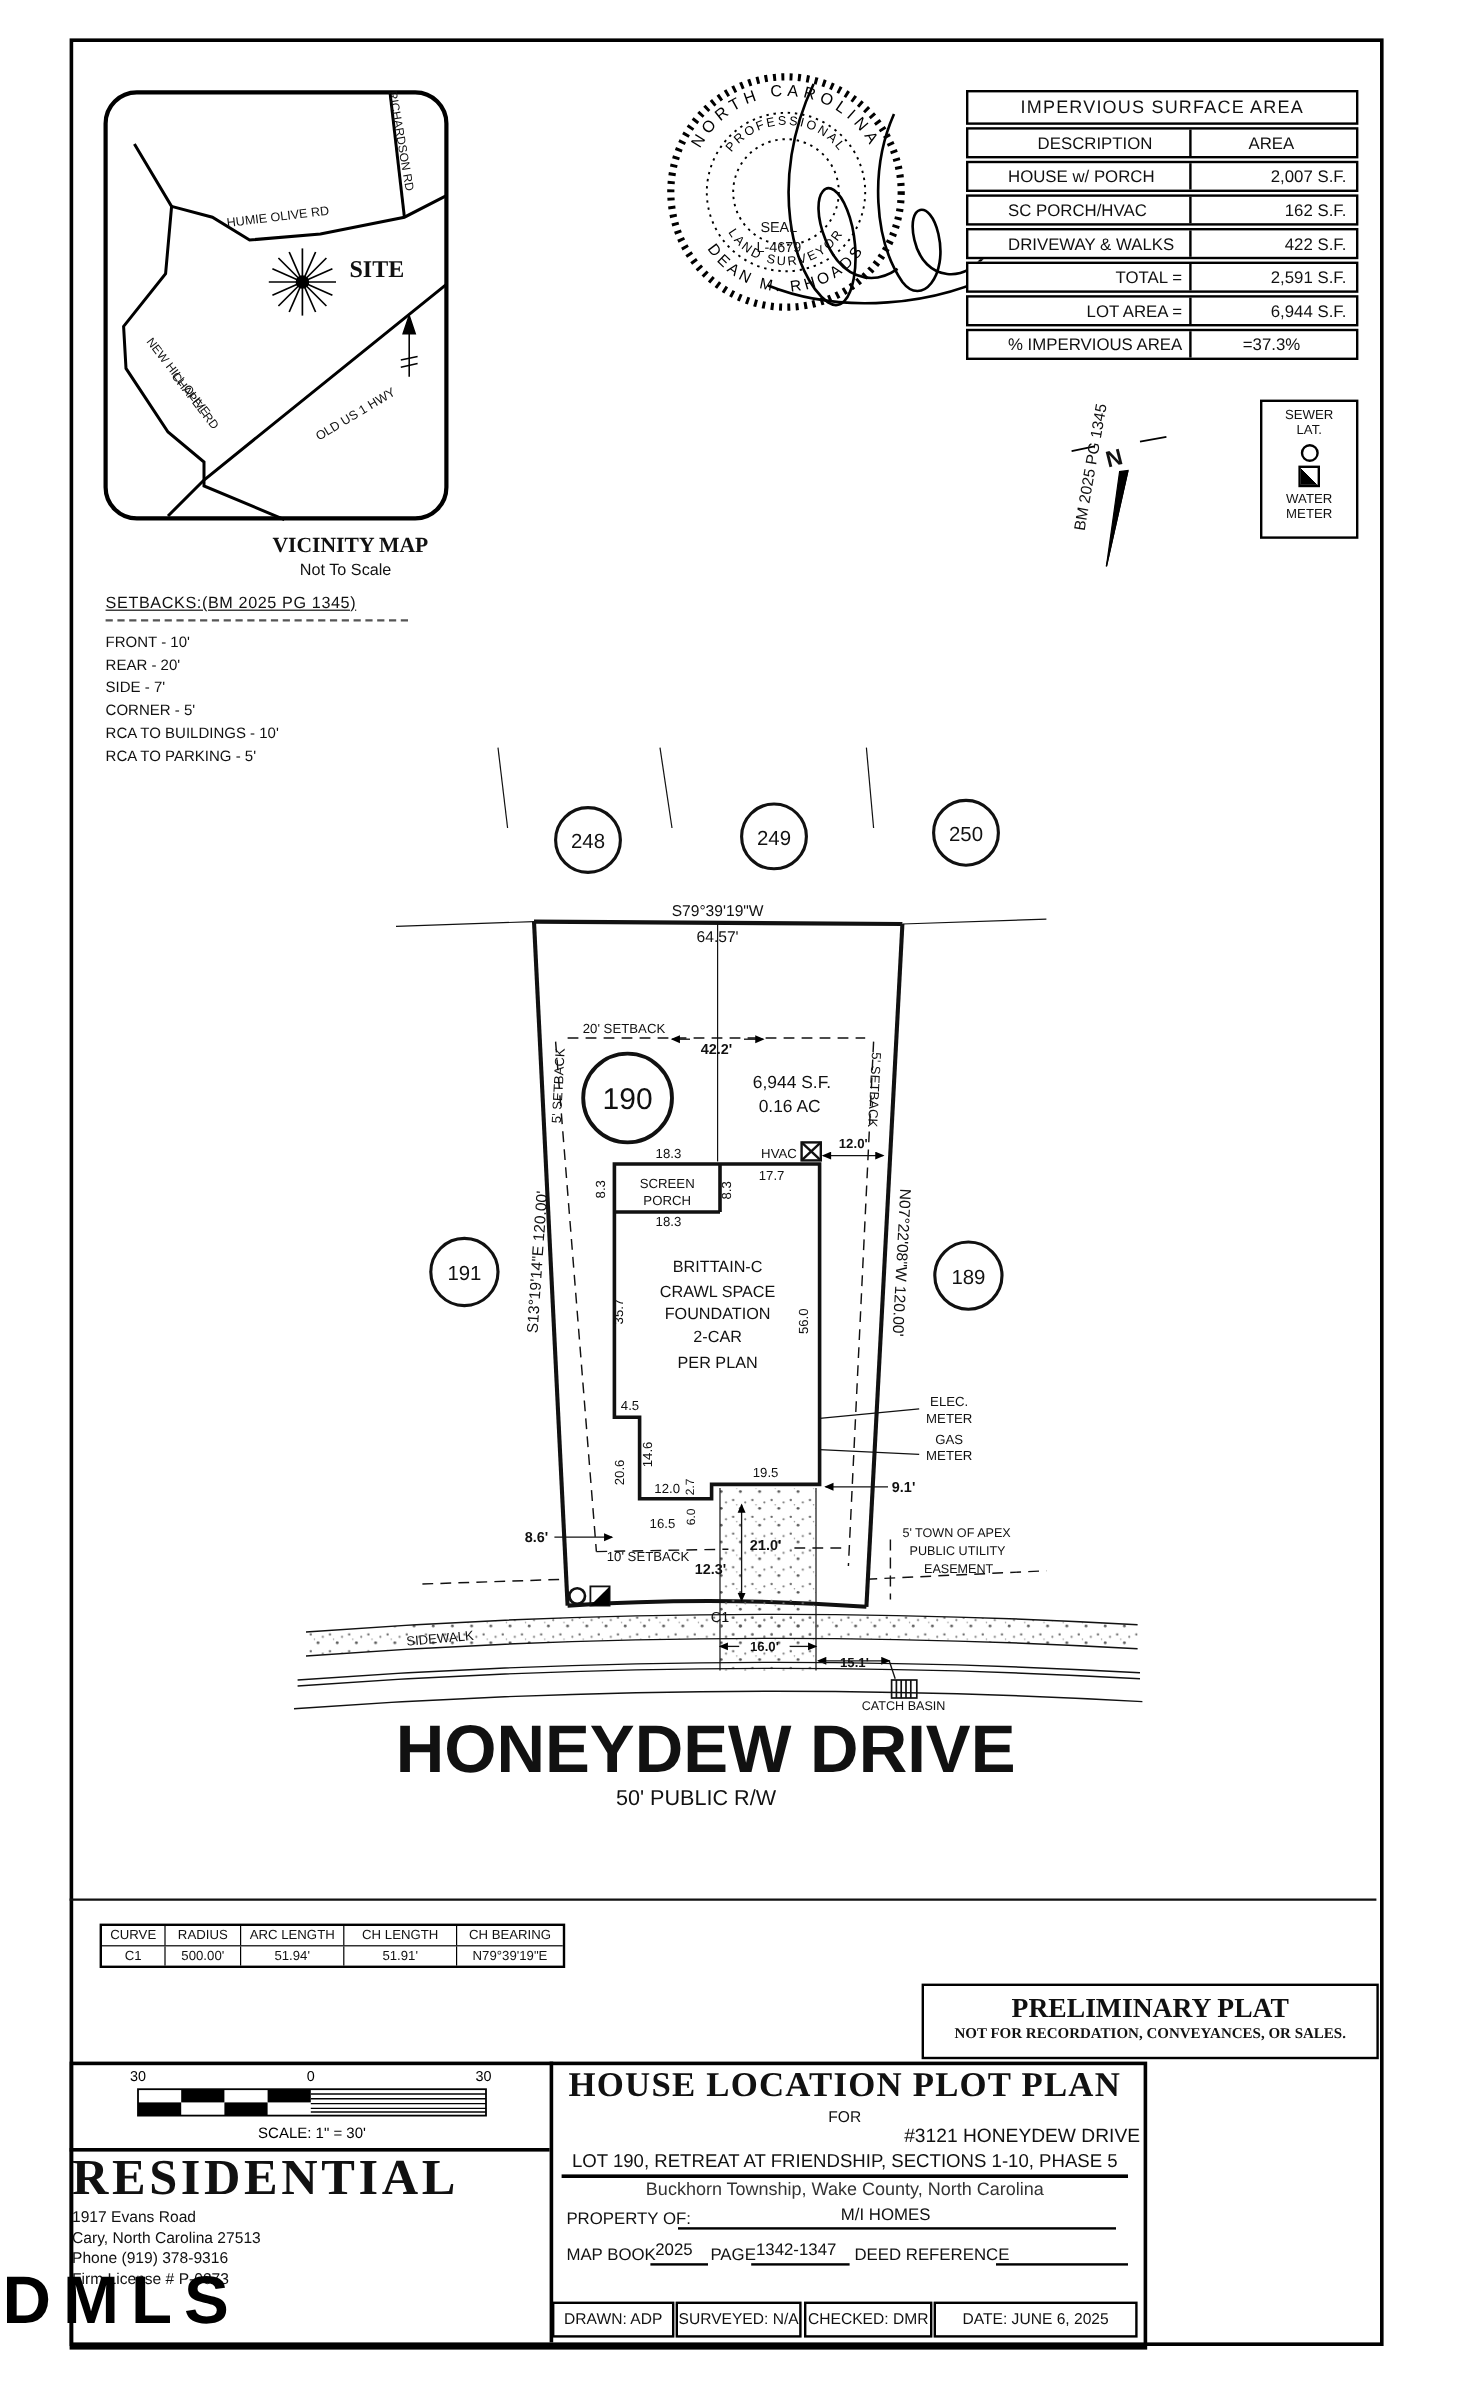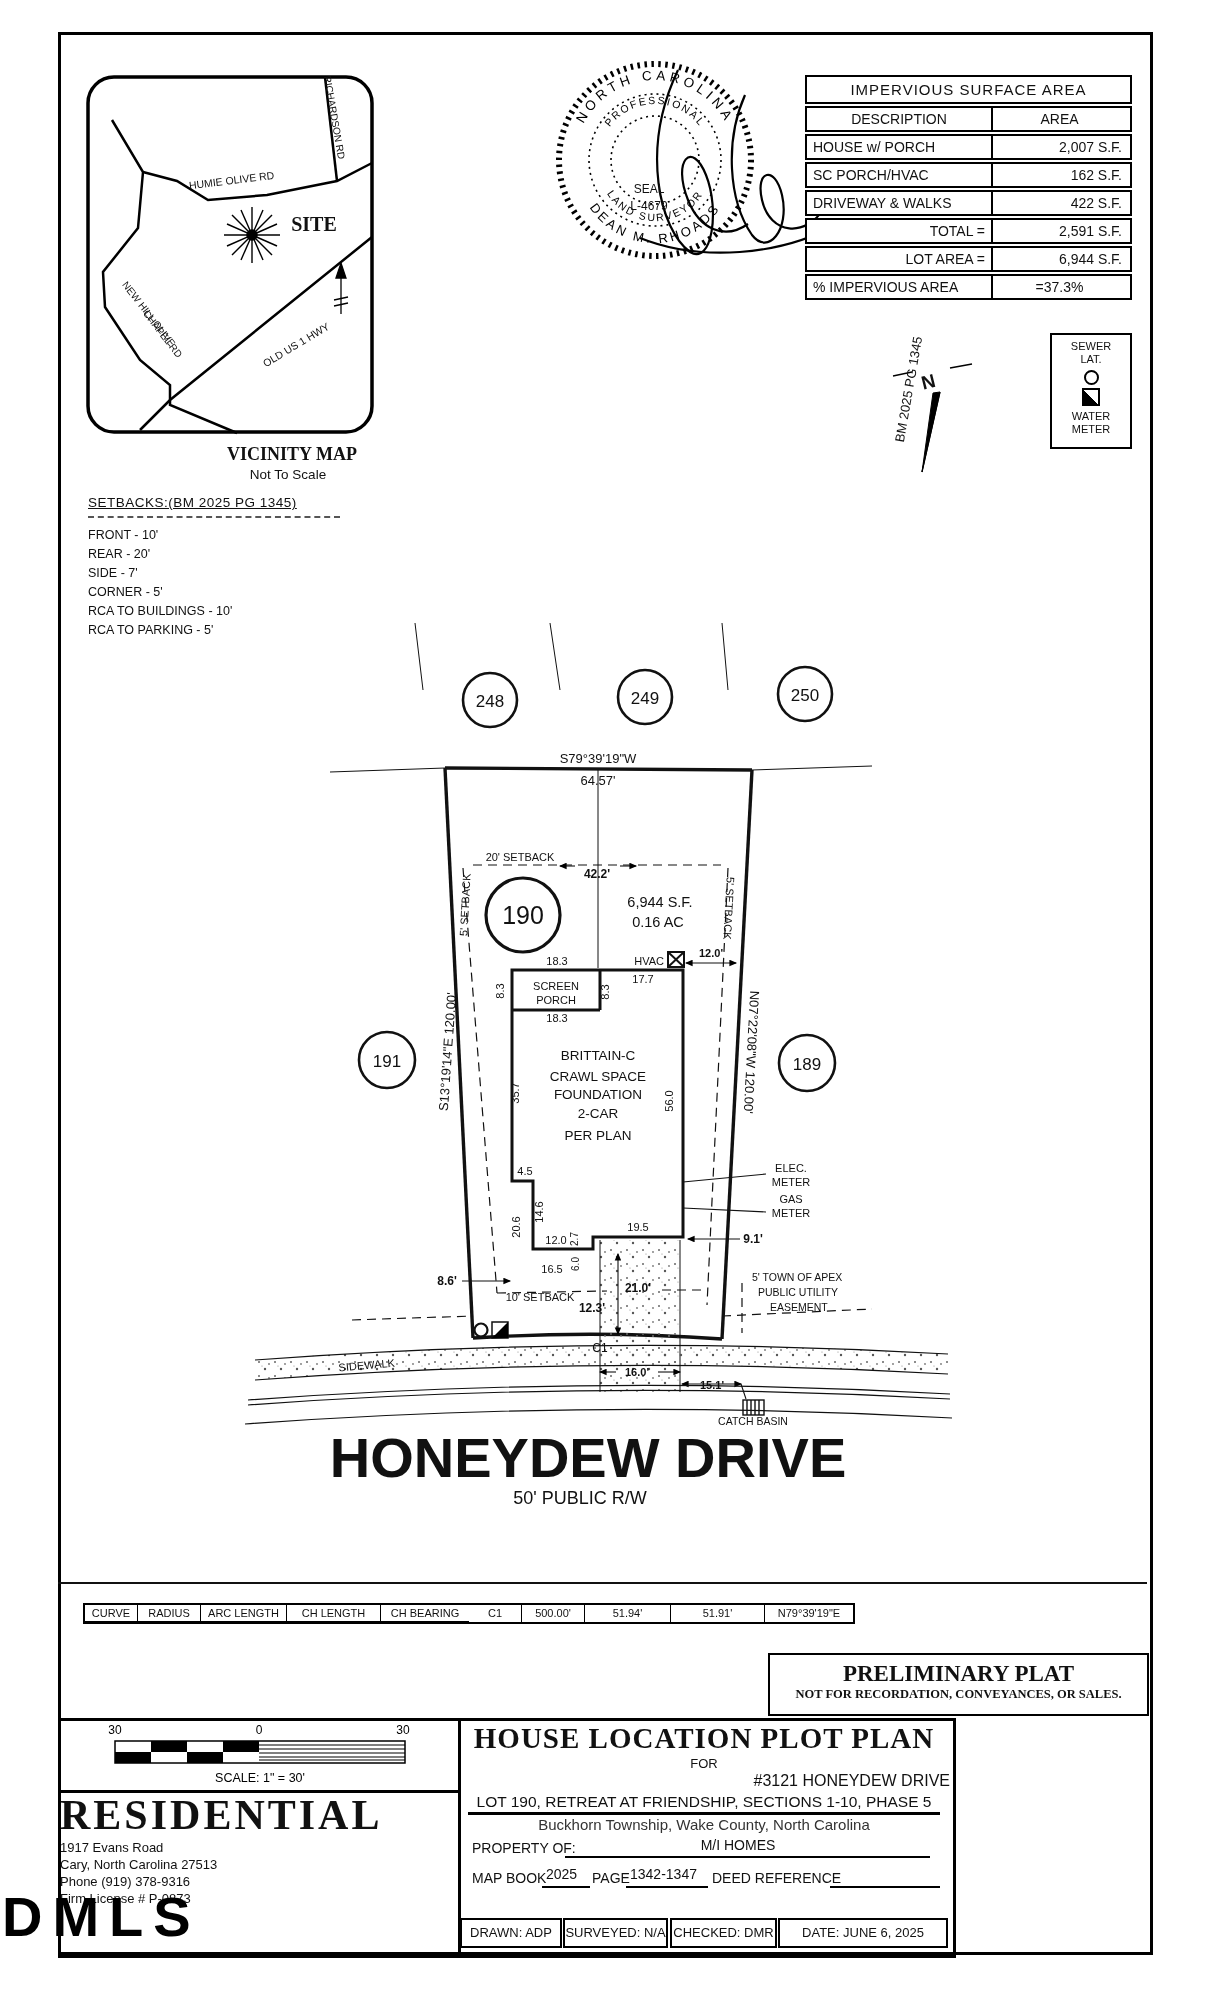--- a/index.html
+++ b/index.html
@@ -1,36 +1,36 @@
 <!DOCTYPE html>
 <html><head>
 <meta charset="utf-8">
 <style>
   html,body{margin:0;padding:0;background:#fff;}
   #page{position:relative;width:1214px;height:2000px;background:#fff;overflow:hidden;
         font-family:"Liberation Sans",sans-serif;color:#111;}
   .abs{position:absolute;}
   .frame{border:3px solid #000;}
   
-  .imp-row{display:flex;border:2px solid #000;margin-top:2px;align-items:stretch;background:#fff;}
+  .imp-row{display:flex;border:2px solid #000;margin-top:2px;align-items:stretch;background:#fff;padding-left:27px;}
   .imp-row .lbl{flex:1;padding:3px 6px;font-size:14px;white-space:nowrap;}
   .imp-row .val{width:125px;border-left:2px solid #000;padding:3px 8px 3px 4px;font-size:14px;text-align:right;white-space:nowrap;}
   .imp-title{justify-content:center;font-size:15px;padding:4px 0;letter-spacing:1px;}
   .ctr{text-align:center!important;}
   .rt{text-align:right;}
   
   .legend{border:2px solid #000;text-align:center;font-size:11px;line-height:13px;padding-top:5px;}
   .lg-circle{width:11px;height:11px;border:2.5px solid #000;border-radius:50%;margin:4px auto 3px auto;}
   .lg-square{width:14px;height:14px;border:2px solid #000;margin:0 auto;background:linear-gradient(to top right,#000 49%,#fff 50%);}
   
   .sb-title{font-size:13.5px;text-decoration:underline;letter-spacing:.5px;}
   .sb-dash{width:252px;border-top:2px dashed #555;margin:6px 0 8px 0;}
   .sb-item{font-size:12.5px;line-height:19px;white-space:nowrap;}
   
-  .cv{display:flex;flex-direction:row;border:2px solid #000;font-size:11px;text-align:center;}
+  .cv{display:flex;flex-direction:column;border:2px solid #000;font-size:11px;text-align:center;}
   .cv .r{display:flex;}
   .cv .r div{border-left:1.5px solid #000;padding:2px 0;}
   .cv .r div:first-child{border-left:none;}
   .cv .r.h{border-bottom:1.5px solid #000;}
   .c1{width:52px;}.c2{width:62px;}.c3{width:85px;}.c4{width:93px;}.c5{width:88px;}
   .note{font-size:11.5px;line-height:15.5px;white-space:nowrap;}
   .bigbox{border:2.5px solid #000;text-align:center;}
   .serif{font-family:"Liberation Serif",serif;}
   .fld{position:absolute;font-size:14px;white-space:nowrap;}
   .ubar{position:absolute;border-top:2px solid #000;}

